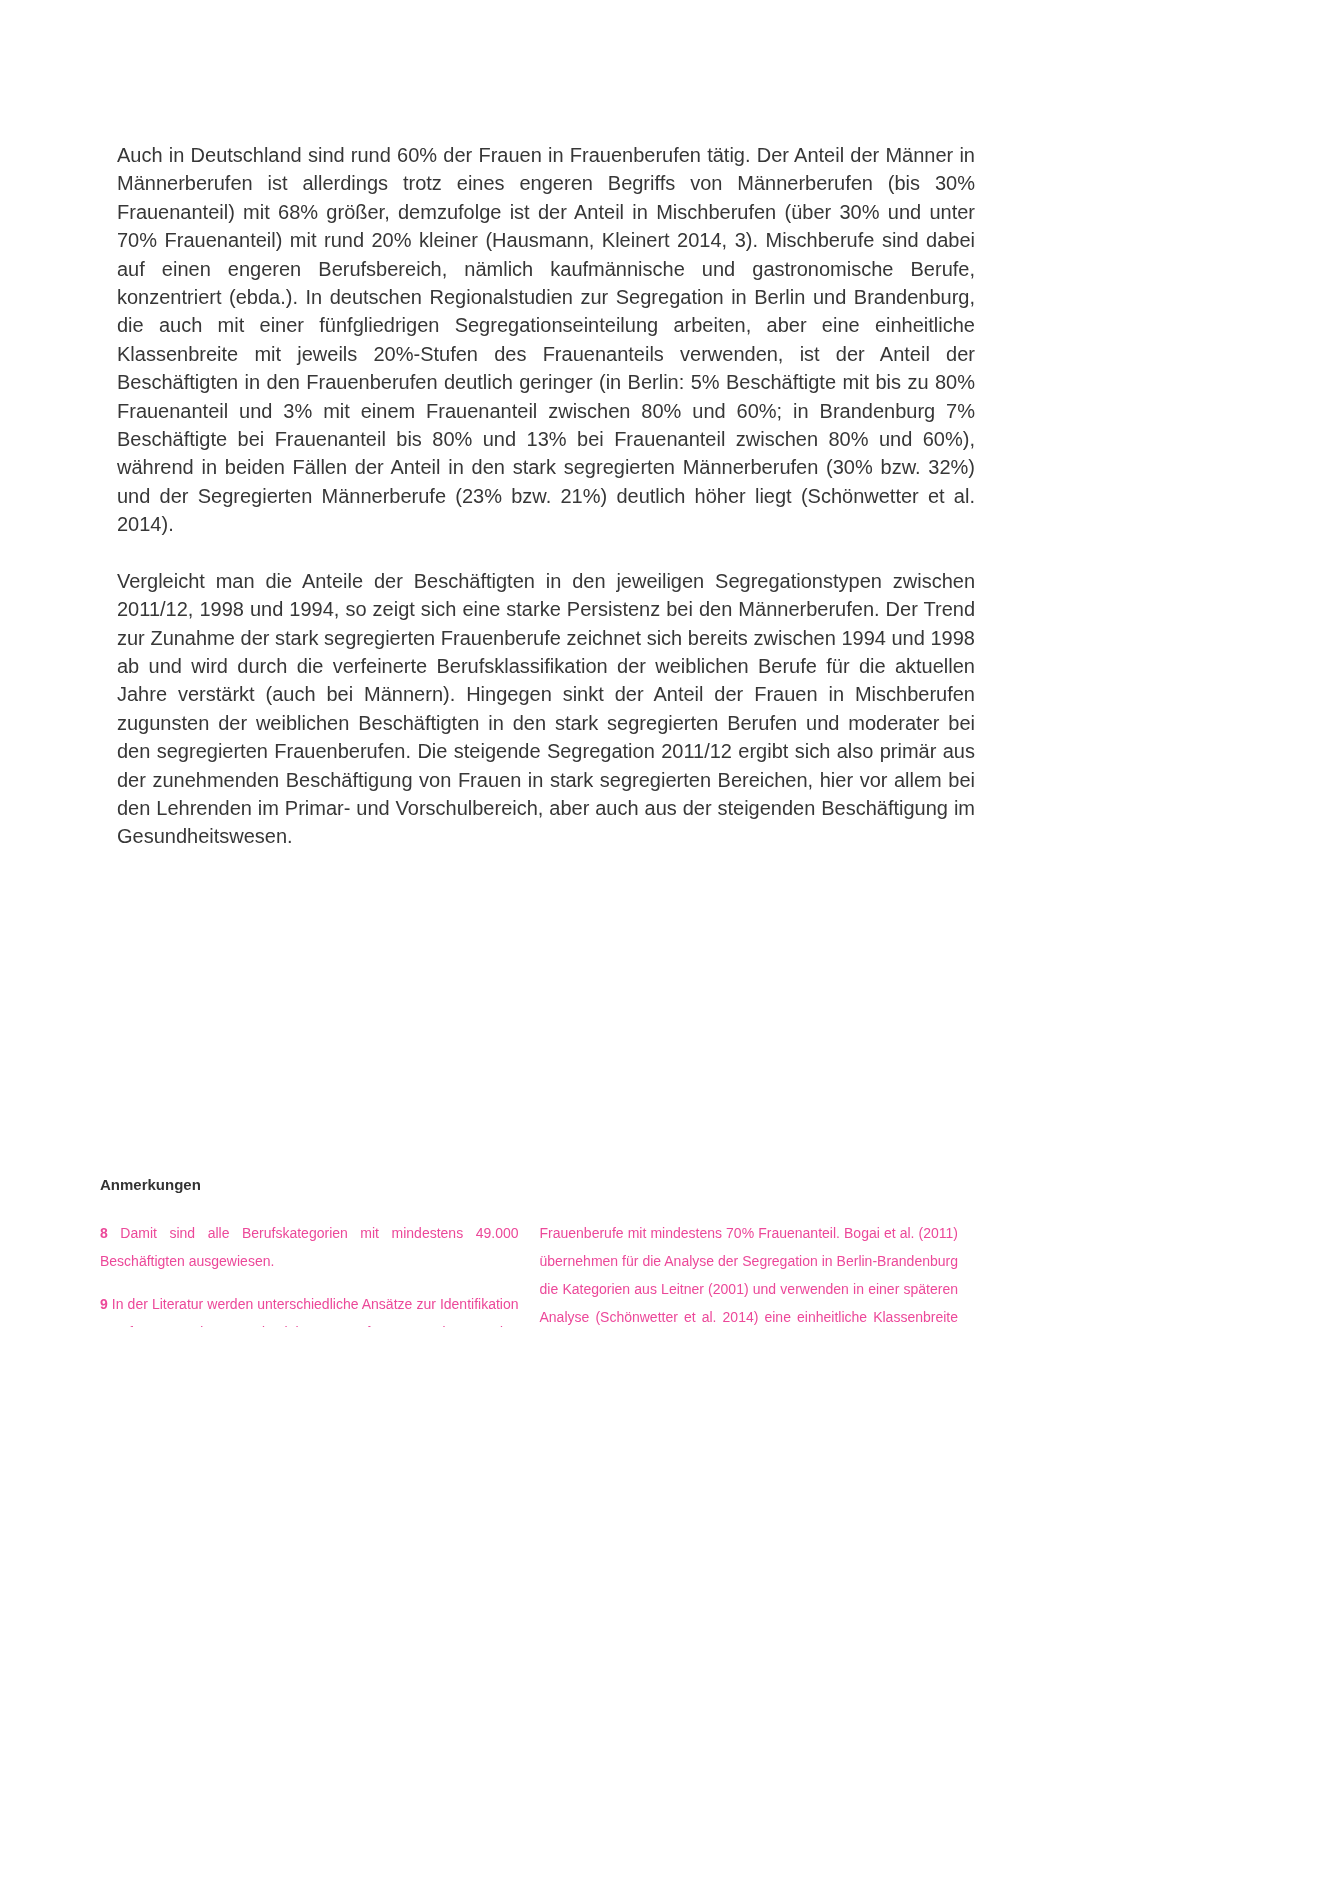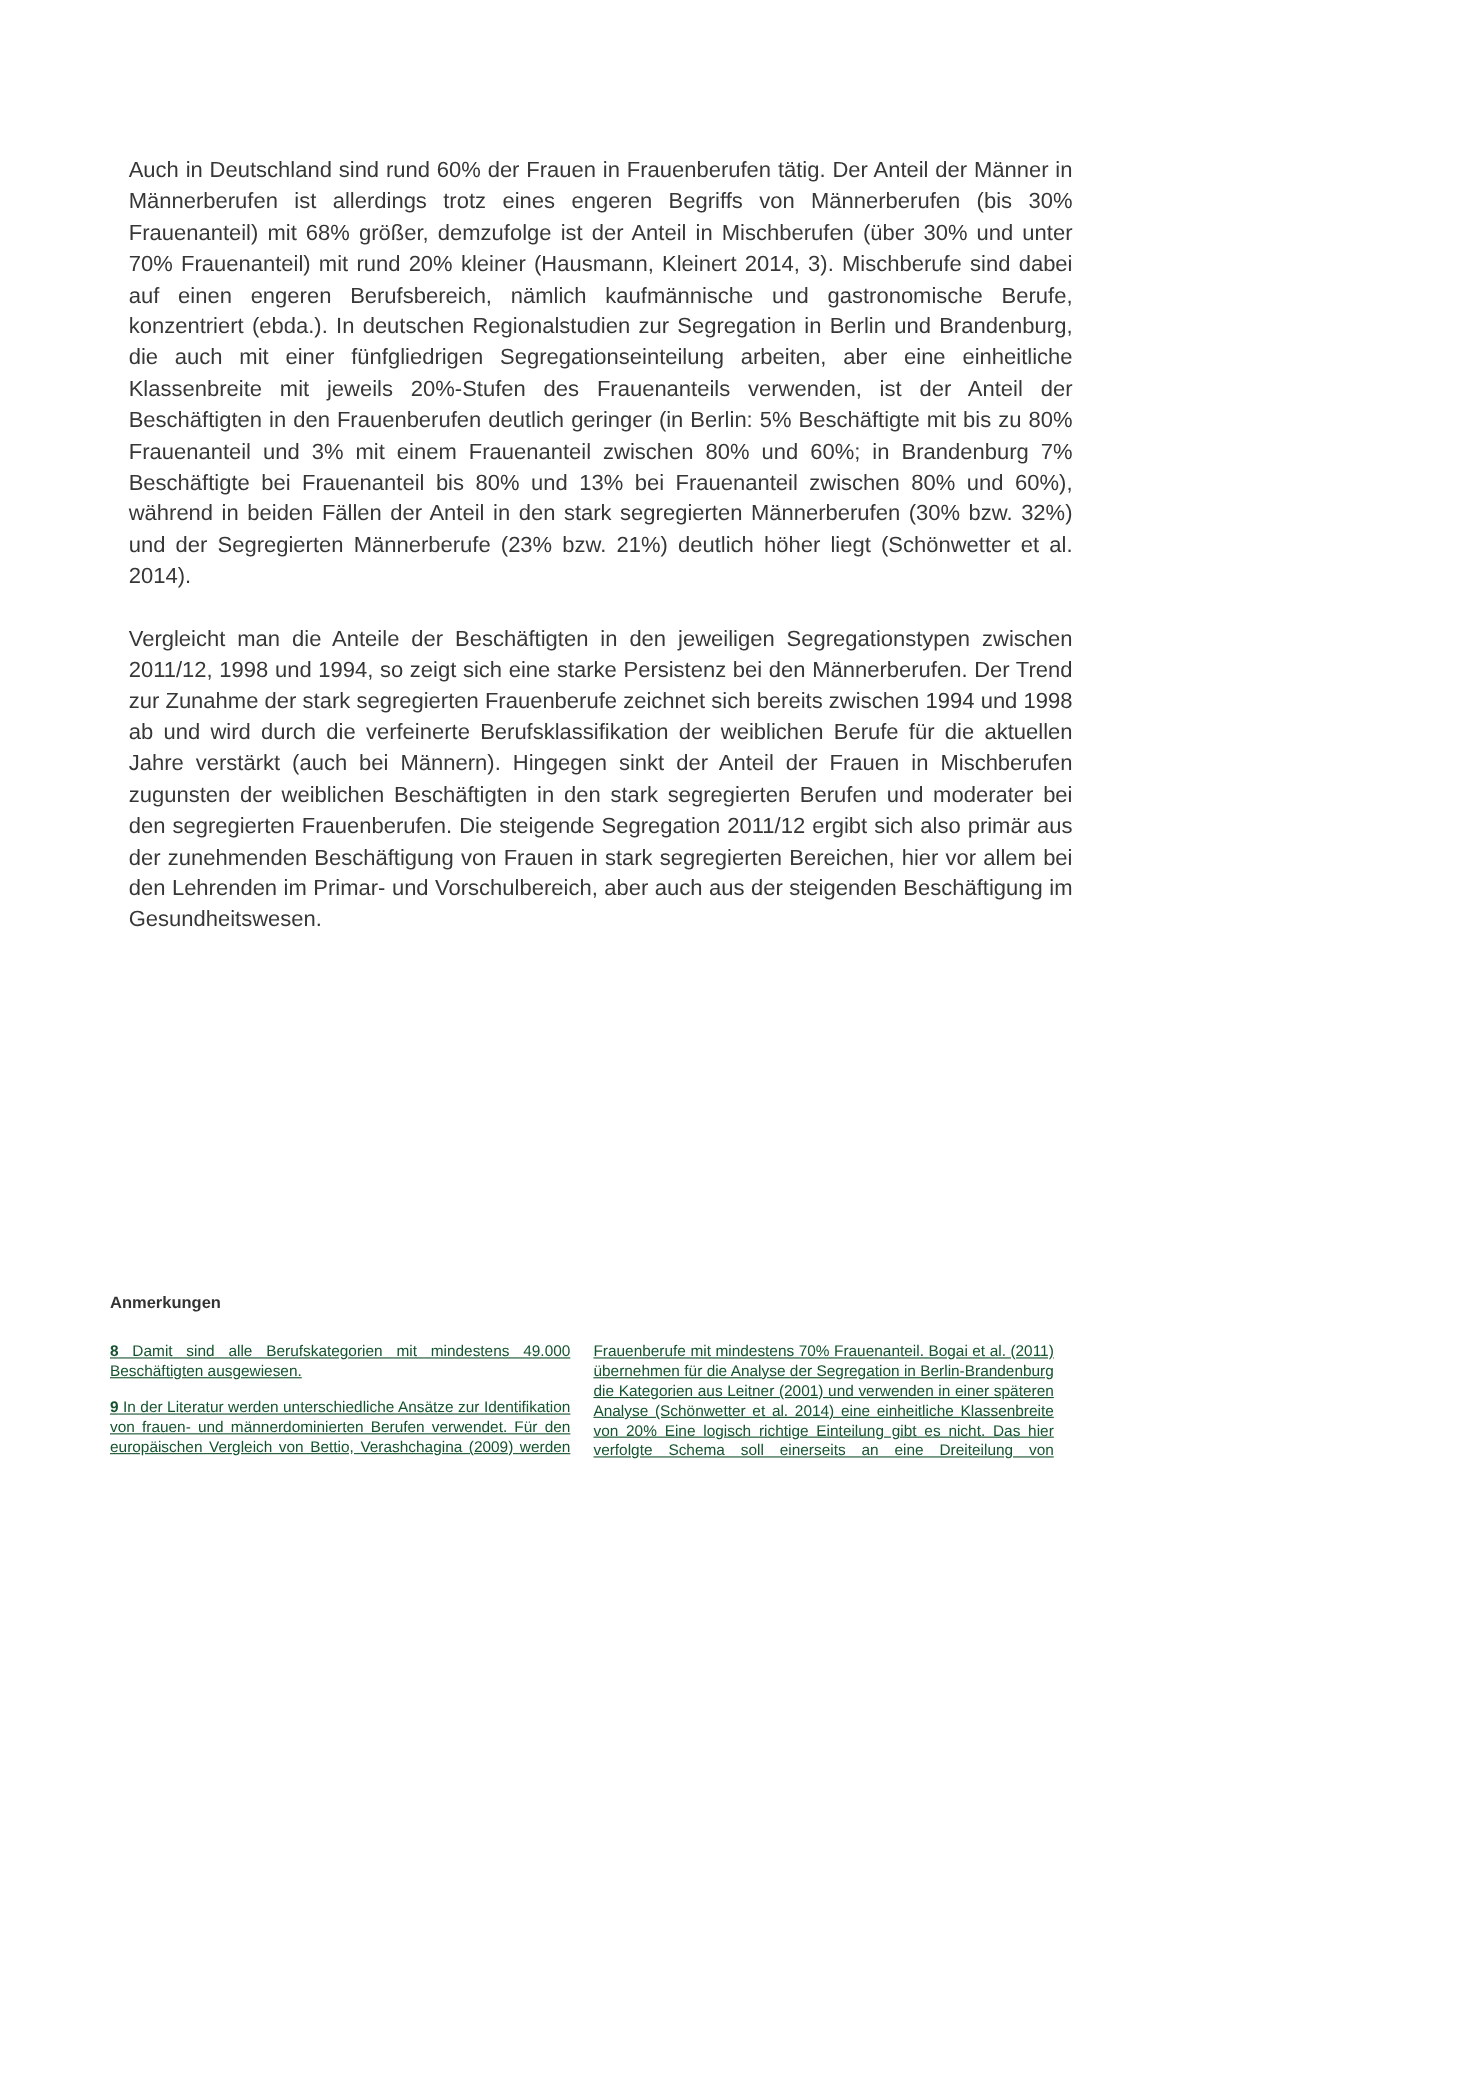--- a/index.html
+++ b/index.html
@@ -45,25 +45,24 @@
   .notes-columns {
     display: flex;
     gap: 21px;
   }
   .notes-col {
     flex: 1 1 0;
     min-width: 0;
   }
   .footnote {
     font-size: 14px;
-    line-height: 18px;
+    line-height: 28px;
     text-align: justify;
     margin: 0 0 15px 0;
-    color: #14532d;
-    text-decoration: underline;
+    color: #ec4899;
   }
   .footnote-num {
     font-weight: bold;
   }
   .page-number {
     position: absolute;
     left: 117px;
     top: 1532px;
     font-size: 16px;
     font-weight: bold;

